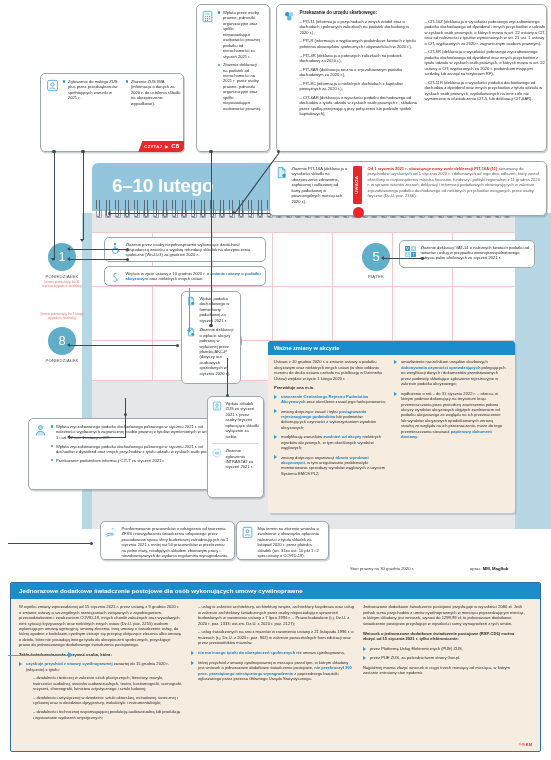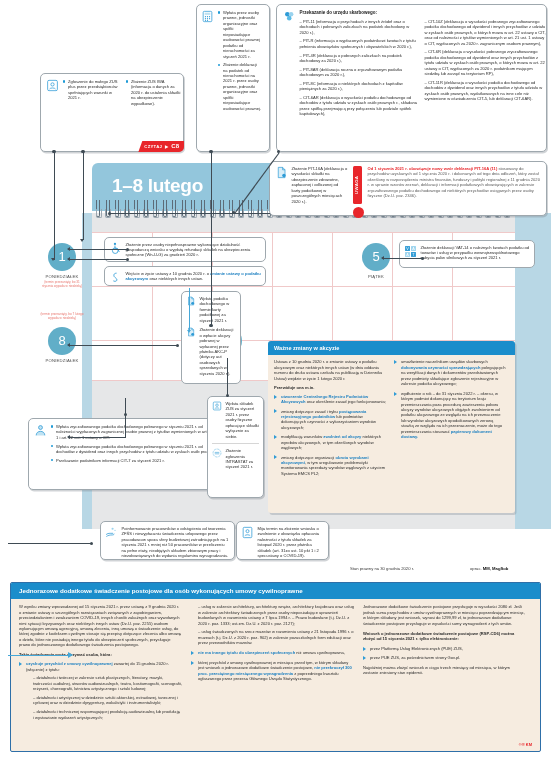--- a/index.html
+++ b/index.html
@@ -200,21 +200,21 @@
 <div class="abs cal-grid-h" style="left:92px; top:340px; width:423px;"></div>
 <div class="abs cal-grid-h" style="left:92px; top:380px; width:423px;"></div>
 <div class="abs cal-grid-v" style="left:152px; top:232px; height:148px;"></div>
 <div class="abs cal-grid-v" style="left:212px; top:232px; height:148px;"></div>
 <div class="abs cal-grid-v" style="left:272px; top:232px; height:148px;"></div>
 <div class="abs cal-grid-v" style="left:332px; top:232px; height:148px;"></div>
 <div class="abs cal-grid-v" style="left:392px; top:232px; height:148px;"></div>
 <div class="abs cal-grid-v" style="left:452px; top:232px; height:148px;"></div>
 
 <div class="abs" id="banner">
-  <div id="banner-title">1–8 lutego</div>
+  <div id="banner-title">6–10 lutego</div>
 </div>
 
 <div class="abs" id="spiral">
     <div class="ring" style="left: 4px; top: 0px;"></div>
     <div class="ring" style="left: 13.5px; top: 0px;"></div>
     <div class="ring" style="left: 23px; top: 0px;"></div>
     <div class="ring" style="left: 32.5px; top: 0px;"></div>
     <div class="ring" style="left: 42px; top: 0px;"></div>
     <div class="ring" style="left: 51.5px; top: 0px;"></div>
     <div class="ring" style="left: 61px; top: 0px;"></div>

